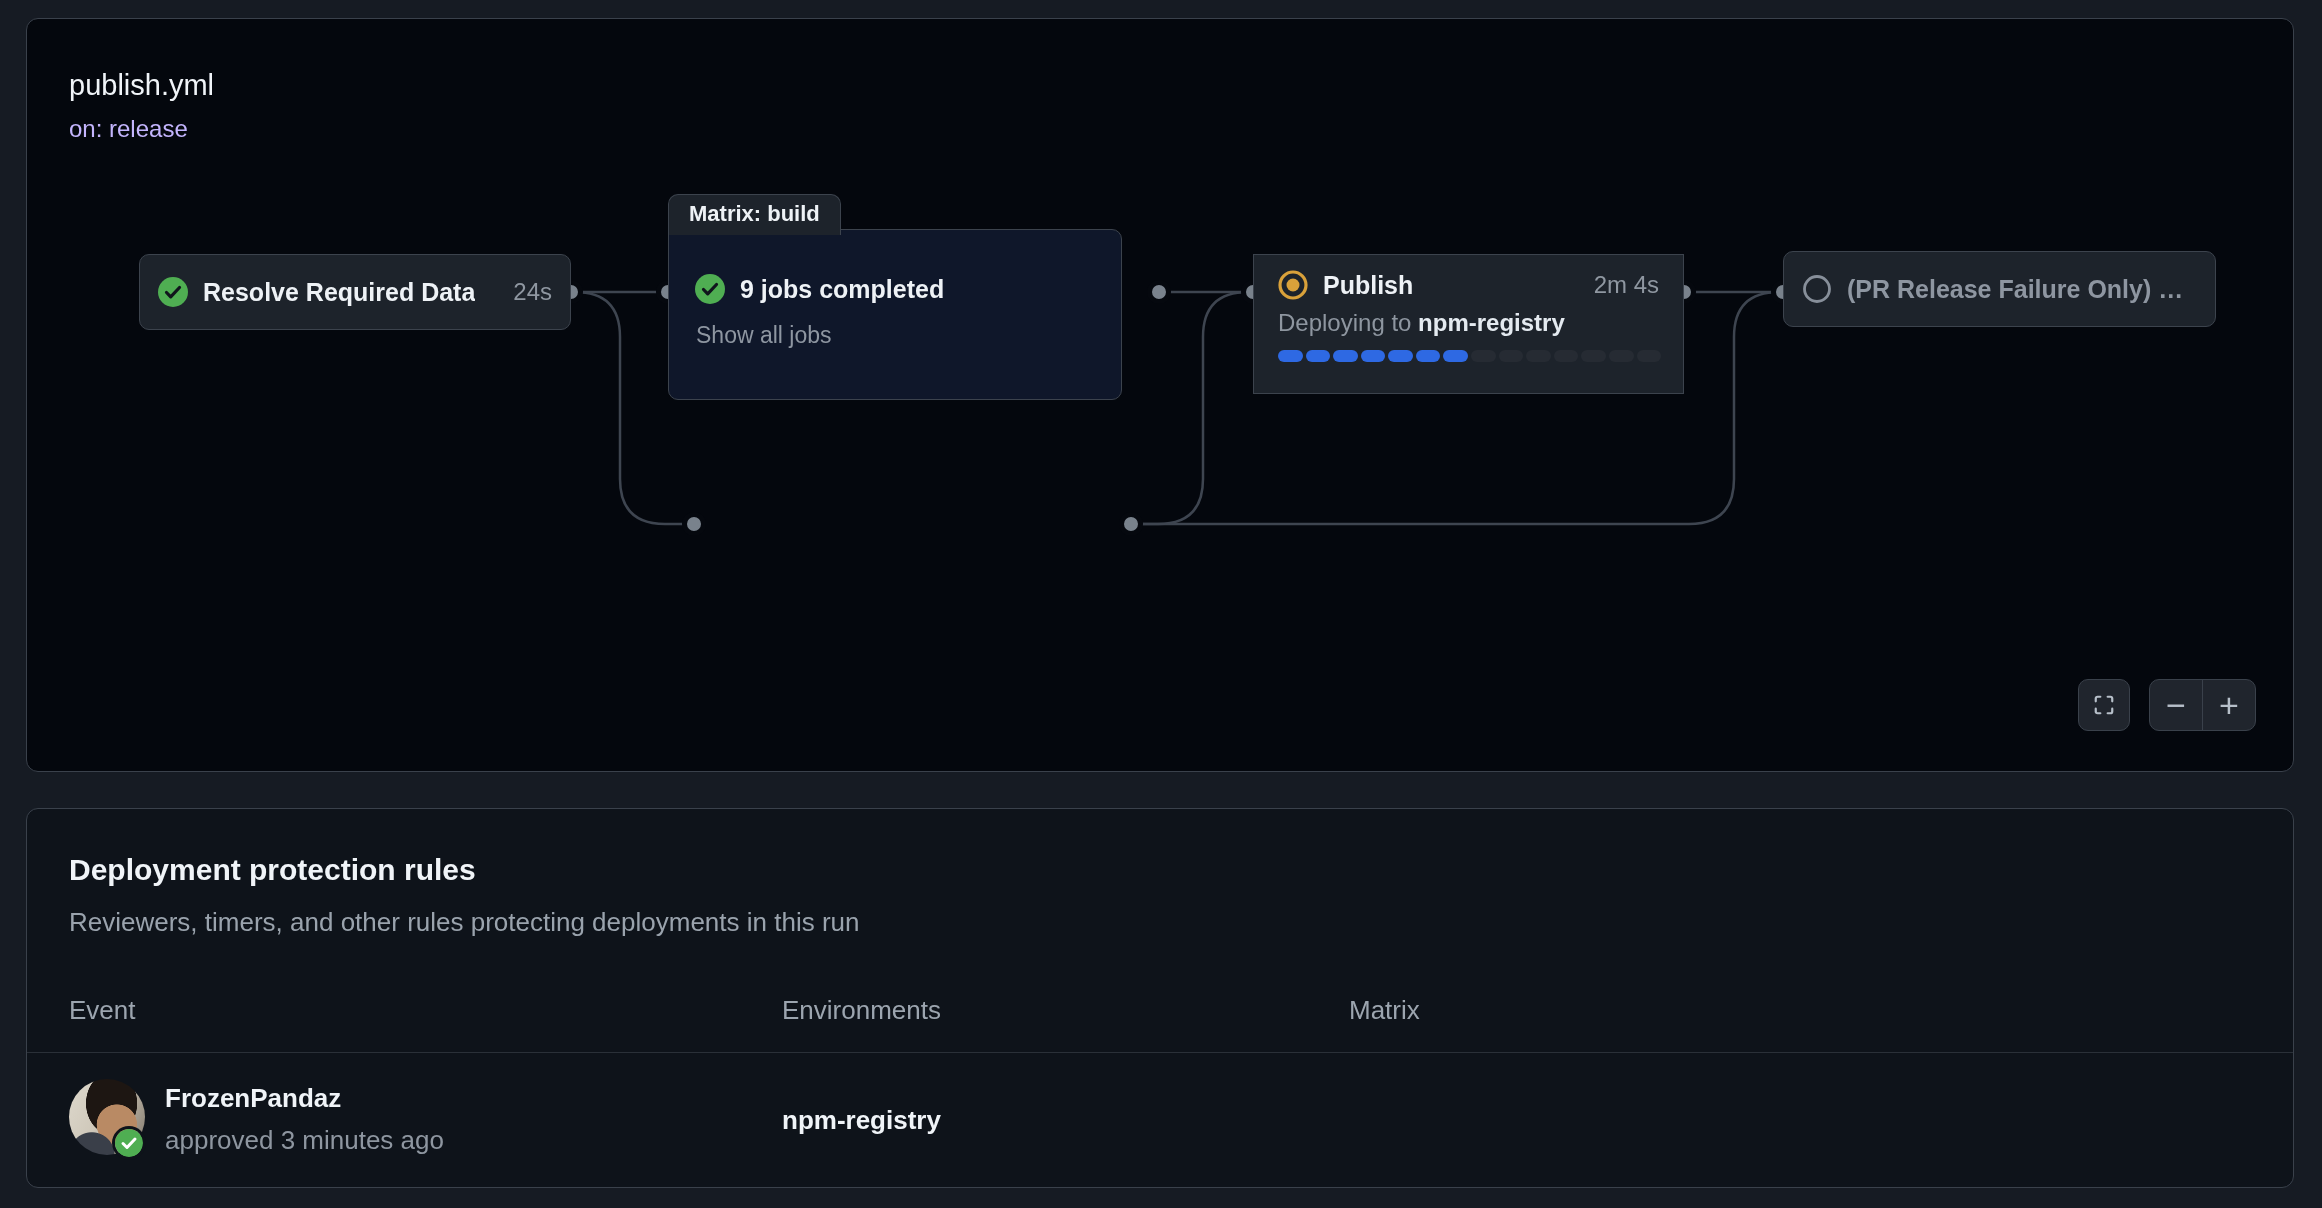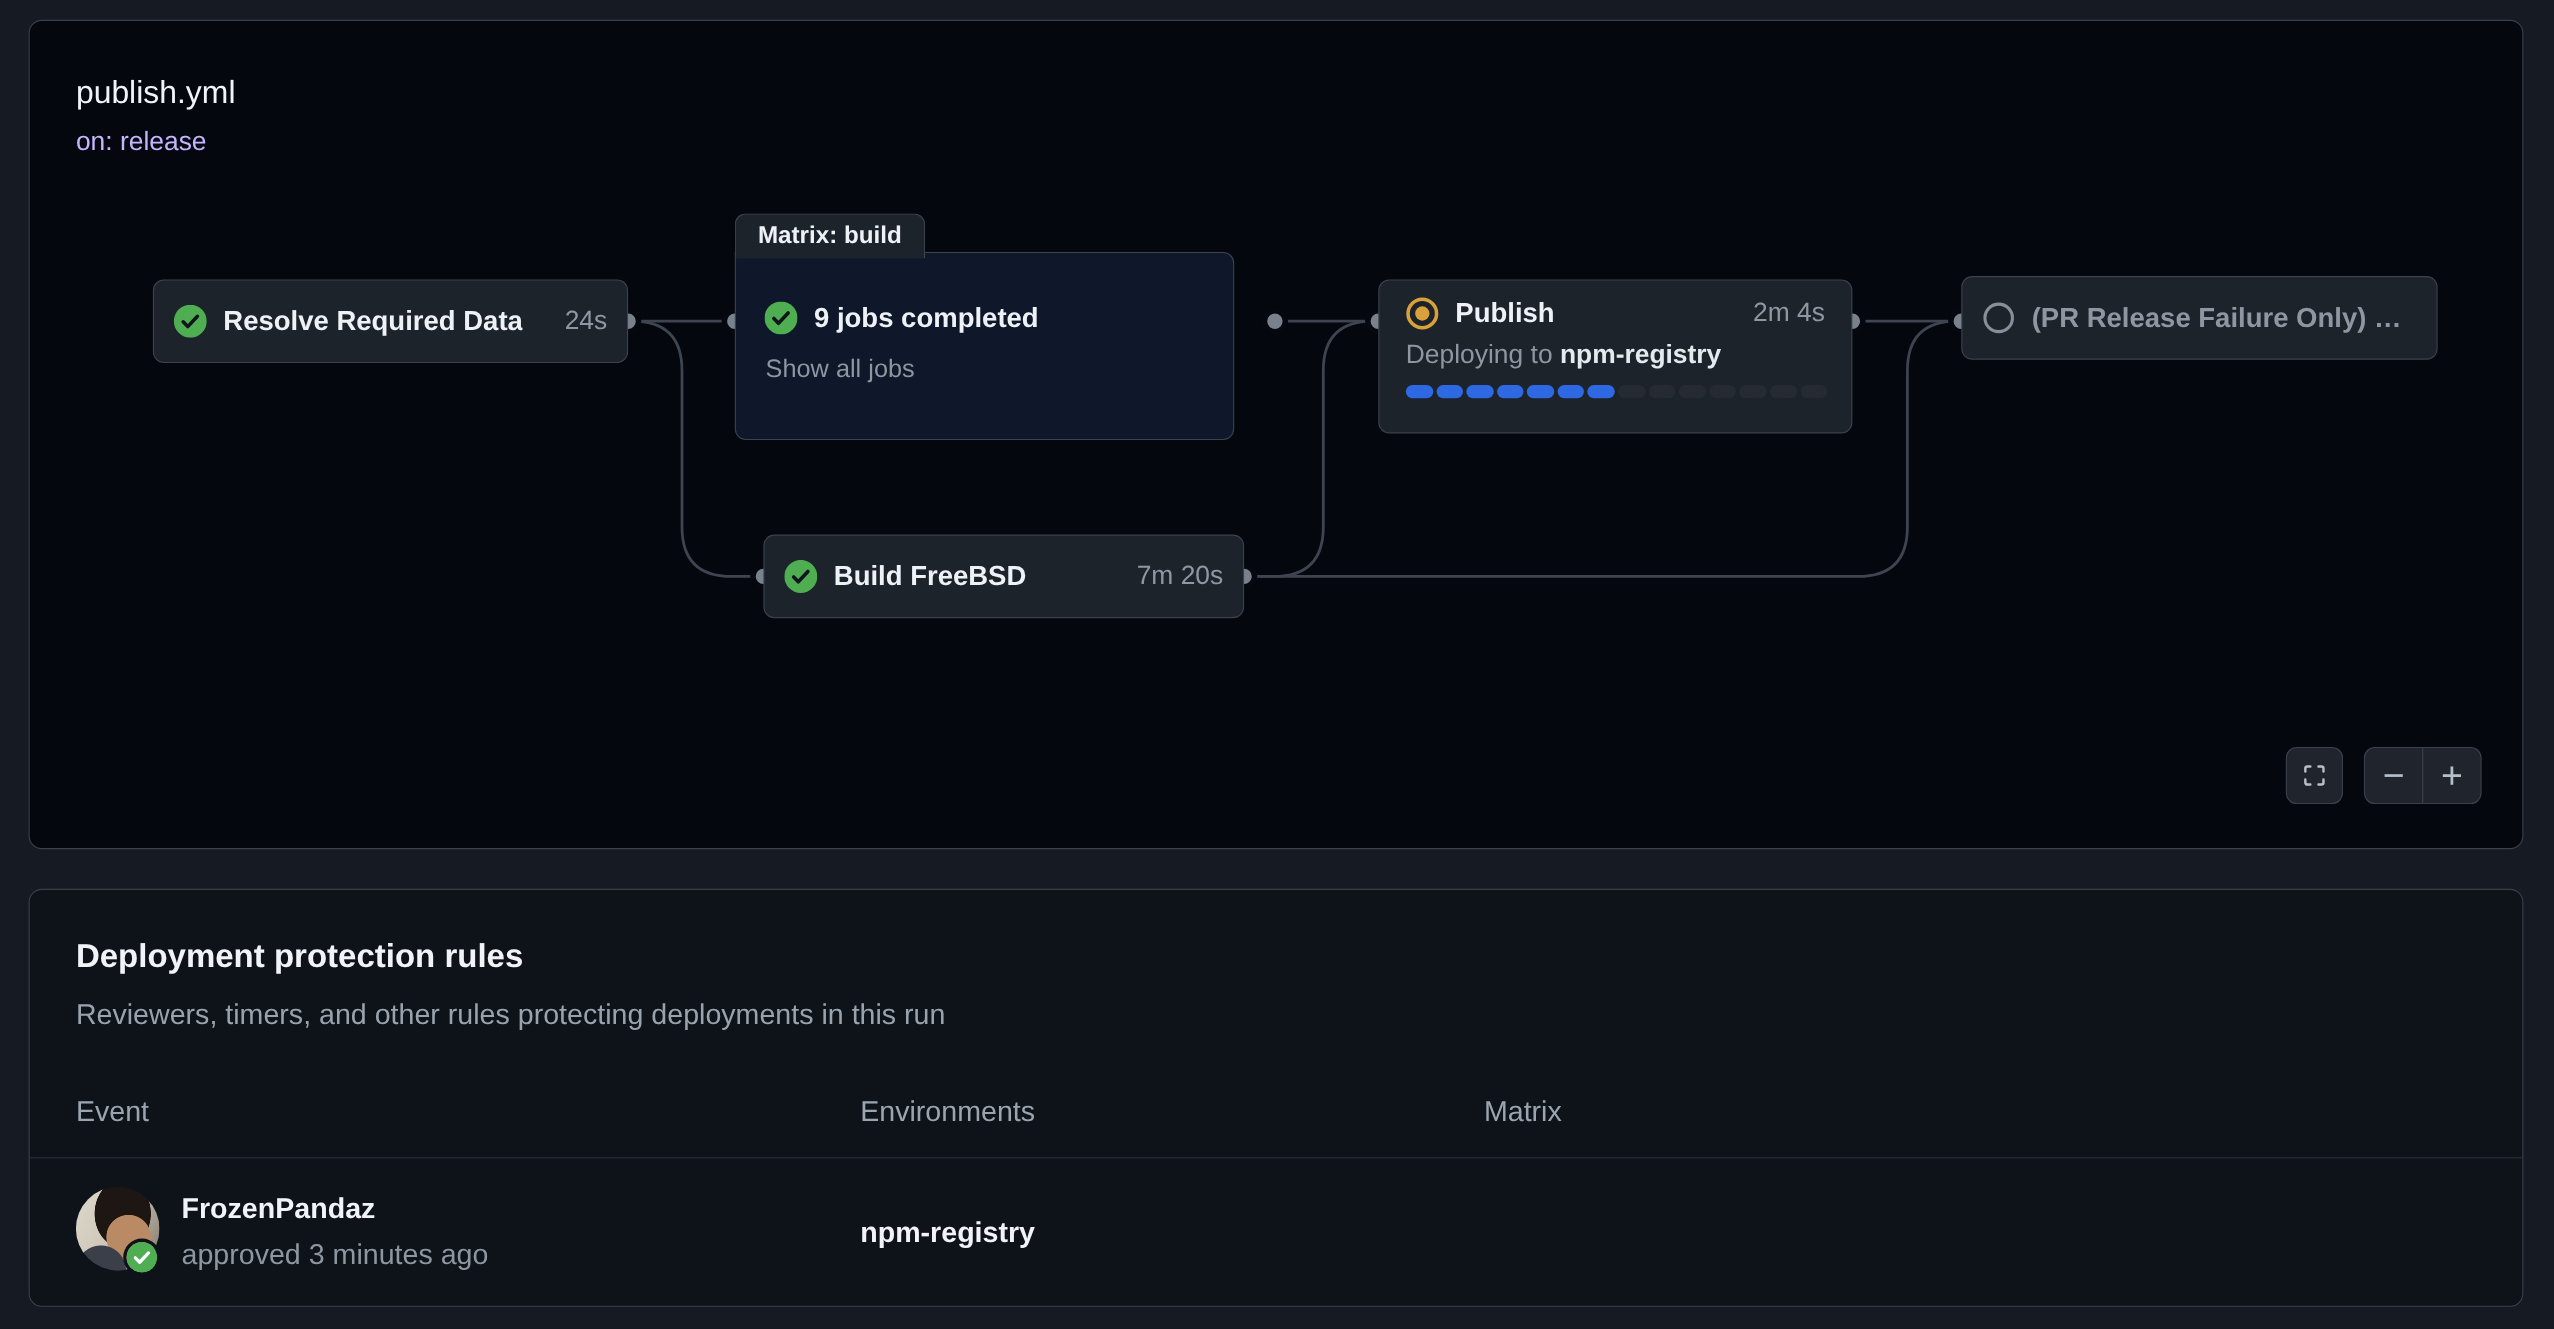--- a/index.html
+++ b/index.html
@@ -45,21 +45,21 @@
   #matrix-body {
     position: absolute; left: 641px; top: 210px; width: 454px; height: 171px;
     background: #0f172a; border: 1.5px solid #3c434d; border-radius: 0 10px 10px 10px;
     padding: 44px 26px 0 26px; z-index: 1;
   }
   .matrix-row { display: flex; align-items: center; gap: 15px; }
   .show-all-jobs { display: inline-block; margin: 18px 0 0 1px; font-size: 23px; color: #8e96a1; cursor: pointer; }
 
   #node-publish {
     position: absolute; left: 1226px; top: 235px; width: 431px; height: 140px;
-    background: #1d232b; border: 1.5px solid #3c434d; border-radius: 10px;
+    background: #1d232b; border: 1.5px solid #3c434d; border-radius: 0;
     padding: 15px 24px 0 24px;
   }
   .publish-row1 { display: flex; align-items: center; gap: 15px; white-space: nowrap; }
   .deploy-line { margin-top: 9px; font-size: 24px; color: #8e96a0; white-space: nowrap; }
   .deploy-target { font-weight: 700; color: #e4eaf0; }
   .progress-bar { margin-top: 13px; display: flex; gap: 3px; width: 383px; }
   .seg { height: 12px; flex: 1 1 0; border-radius: 6px; }
   .seg-done { background: #2e69e3; }
   .seg-todo { background: #262b33; }
 
@@ -135,28 +135,20 @@
       <div class="matrix-row">
         <svg class="status-icon" viewBox="0 0 30 30">
           <circle cx="15" cy="15" r="15" fill="#4fae52"></circle>
           <path d="M8.5 15.5 l4.2 4.4 L21.5 10.5" fill="none" stroke="#10151c" stroke-width="3.2" stroke-linecap="round" stroke-linejoin="round"></path>
         </svg>
         <span class="node-label">9 jobs completed</span>
       </div>
       <span class="show-all-jobs">Show all jobs</span>
     </div>
 
-    <div class="node" id="node-freebsd">
-      <svg class="status-icon" viewBox="0 0 30 30">
-        <circle cx="15" cy="15" r="15" fill="#4fae52"></circle>
-        <path d="M8.5 15.5 l4.2 4.4 L21.5 10.5" fill="none" stroke="#10151c" stroke-width="3.2" stroke-linecap="round" stroke-linejoin="round"></path>
-      </svg>
-      <span class="node-label">Build FreeBSD</span>
-      <span class="node-duration">7m 20s</span>
-    </div>
 
     <div id="node-publish">
       <div class="publish-row1">
         <svg class="status-icon" viewBox="0 0 30 30">
           <circle cx="15" cy="15" r="13" fill="none" stroke="#d9a13a" stroke-width="3.2"></circle>
           <circle cx="15" cy="15" r="6.5" fill="#d9a13a"></circle>
         </svg>
         <span class="node-label">Publish</span>
         <span class="node-duration">2m 4s</span>
       </div>

